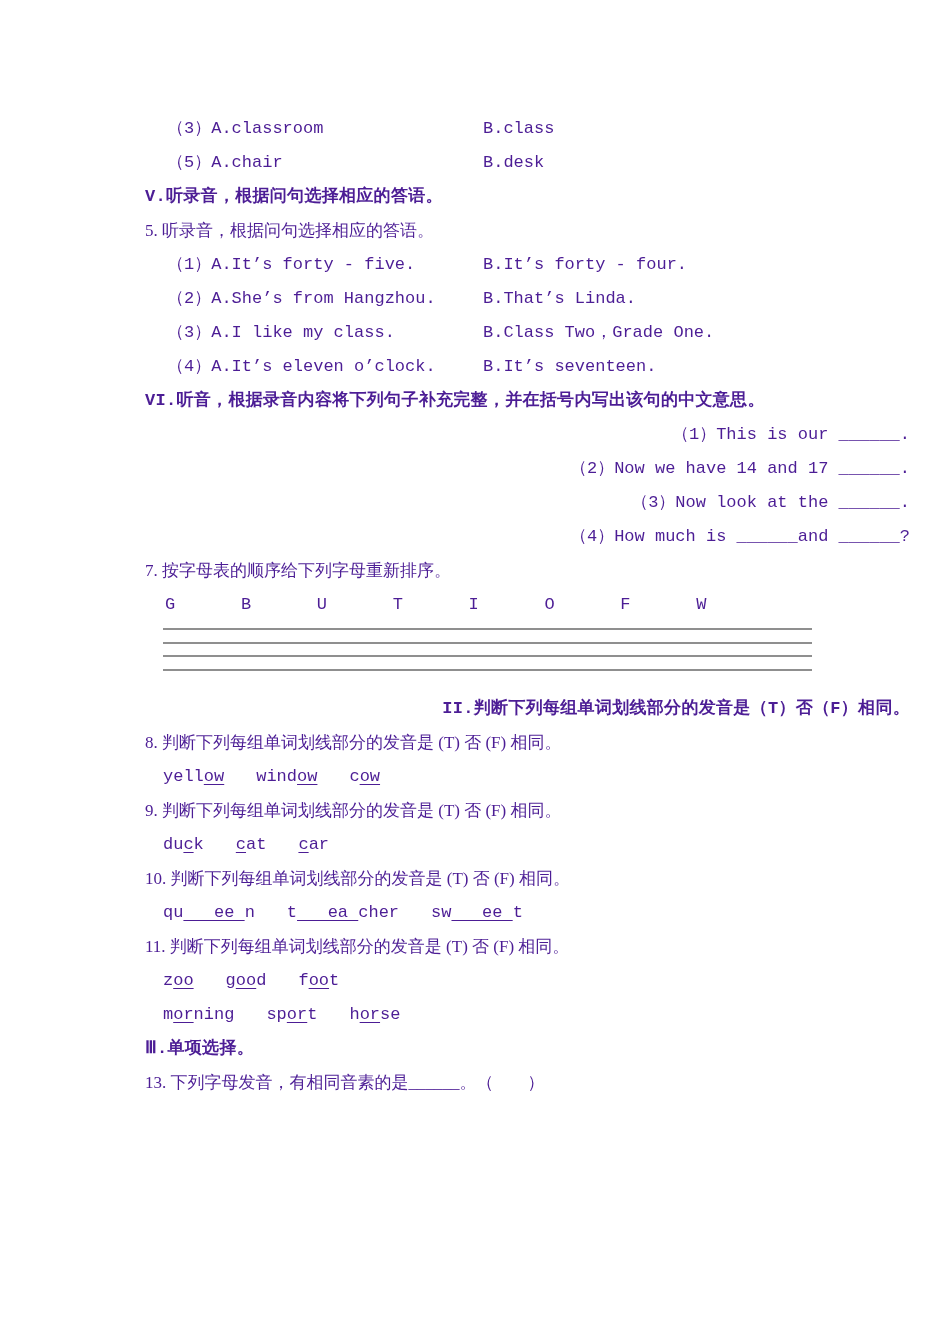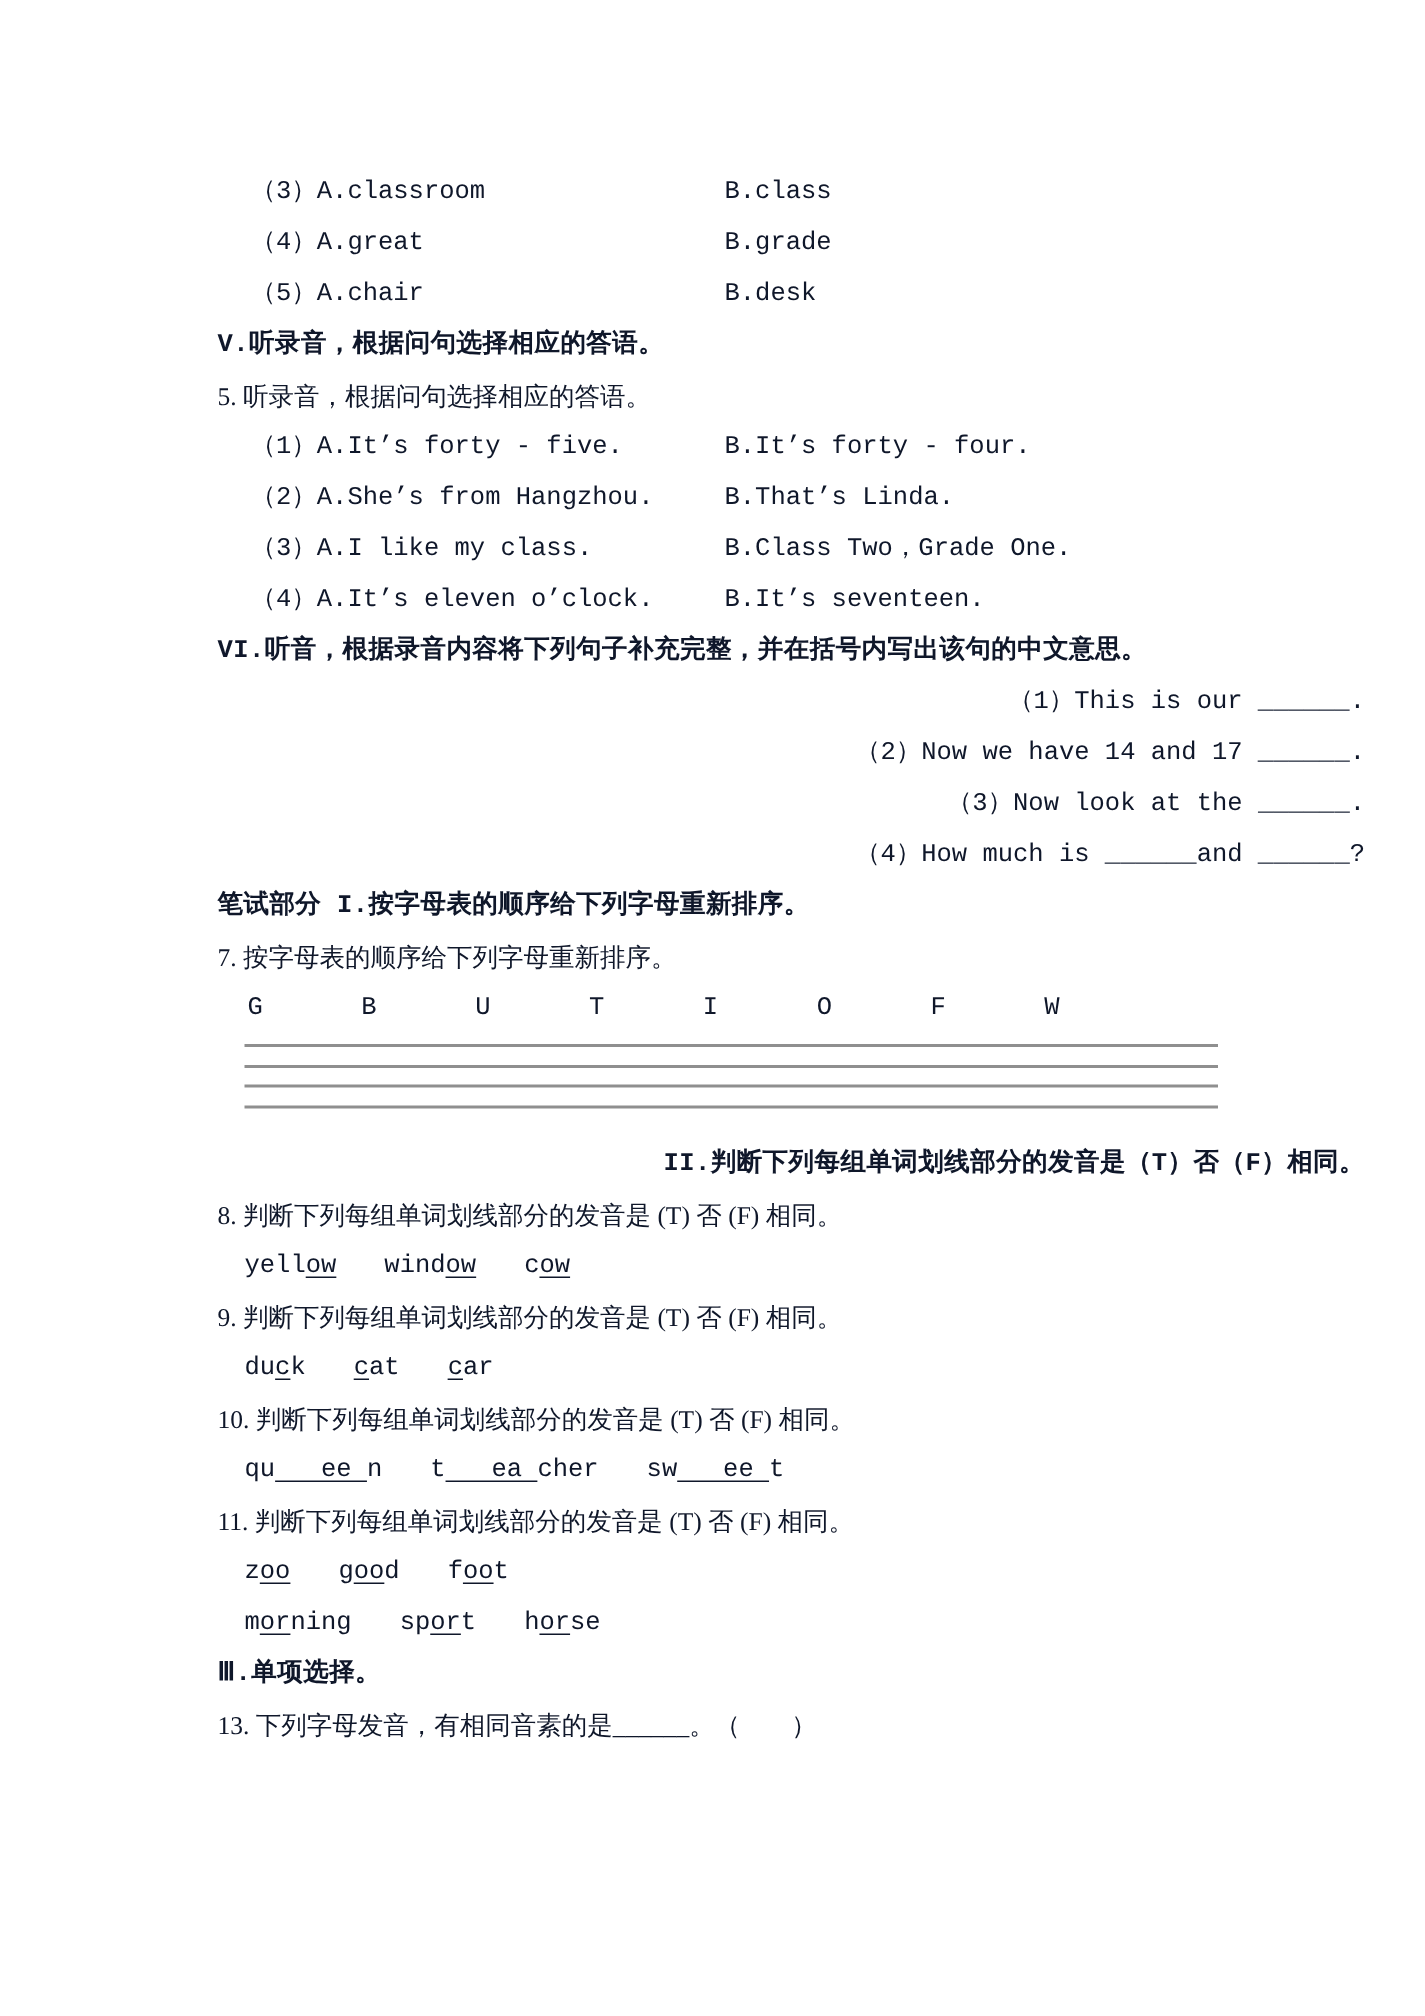--- a/index.html
+++ b/index.html
@@ -2,21 +2,21 @@
 <html><head>
 <meta charset="utf-8">
 <style>
   html,body{margin:0;padding:0;background:#ffffff;}
   .page{
     position:relative;
     width:950px;height:1344px;
     box-sizing:border-box;
     padding:112px 40px 0 145px;
     background:#ffffff;
-    color:#0f172a;
+    color:#4c1d95;
     font-family:"Liberation Serif","DejaVu Serif",serif;
     font-size:17px;
     overflow:hidden;
   }
   .row{height:34px;line-height:34px;white-space:nowrap;}
   .heading{
     font-family:Liberation Mono, monospace;
     font-weight:700;
     font-size:17px;
     letter-spacing:0.3px;
@@ -35,24 +35,20 @@
 </style>
 </head>
 <body>
 
 <div class="page">
 
   <div id="pairs-top">
       <div class="row pair-row en">
         <span class="pair-left">（3）A.classroom</span>
         <span class="pair-right">B.class</span>
-      </div>
-      <div class="row pair-row en">
-        <span class="pair-left">（4）A.great</span>
-        <span class="pair-right">B.grade</span>
       </div>
       <div class="row pair-row en">
         <span class="pair-left">（5）A.chair</span>
         <span class="pair-right">B.desk</span>
       </div>
     </div>
 
   <div class="row heading">V.听录音，根据问句选择相应的答语。</div>
   <div class="row">5. 听录音，根据问句选择相应的答语。</div>
   <div id="pairs-q5">
@@ -75,21 +71,20 @@
     </div>
 
   <div class="row heading">VI.听音，根据录音内容将下列句子补充完整，并在括号内写出该句的中文意思。</div>
   <div id="q6-items">
       <div class="row item-line en">（1）This is our ______.</div>
       <div class="row item-line en">（2）Now we have 14 and 17 ______.</div>
       <div class="row item-line en">（3）Now look at the ______.</div>
       <div class="row item-line en">（4）How much is ______and ______?</div>
     </div>
 
-  <div class="row heading">笔试部分 I.按字母表的顺序给下列字母重新排序。</div>
   <div class="row">7. 按字母表的顺序给下列字母重新排序。</div>
   <div id="letters-row" class="row letters-row en"><span class="letter-slot">G</span><span class="letter-slot">B</span><span class="letter-slot">U</span><span class="letter-slot">T</span><span class="letter-slot">I</span><span class="letter-slot">O</span><span class="letter-slot">F</span><span class="letter-slot">W</span></div>
   <div id="write-lines" class="write-lines">
       <div class="wline"></div>
       <div class="wline"></div>
       <div class="wline"></div>
       <div class="wline"></div>
     </div>
 
   <div class="row heading mt-ii">II.判断下列每组单词划线部分的发音是（T）否（F）相同。</div>

